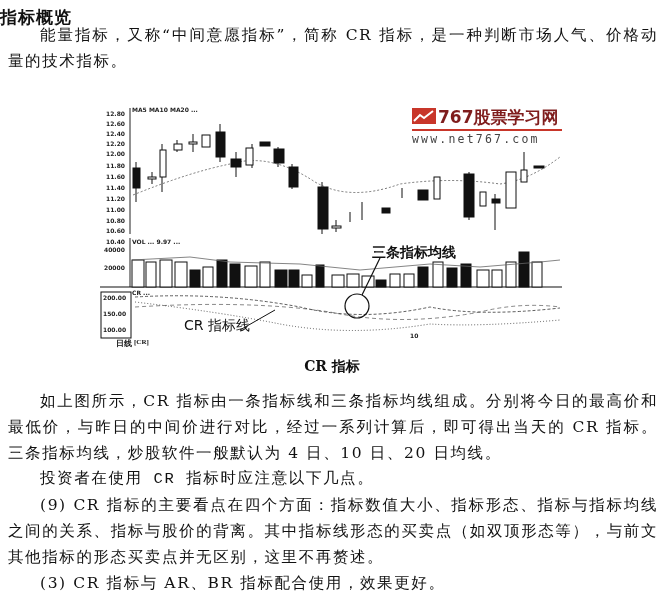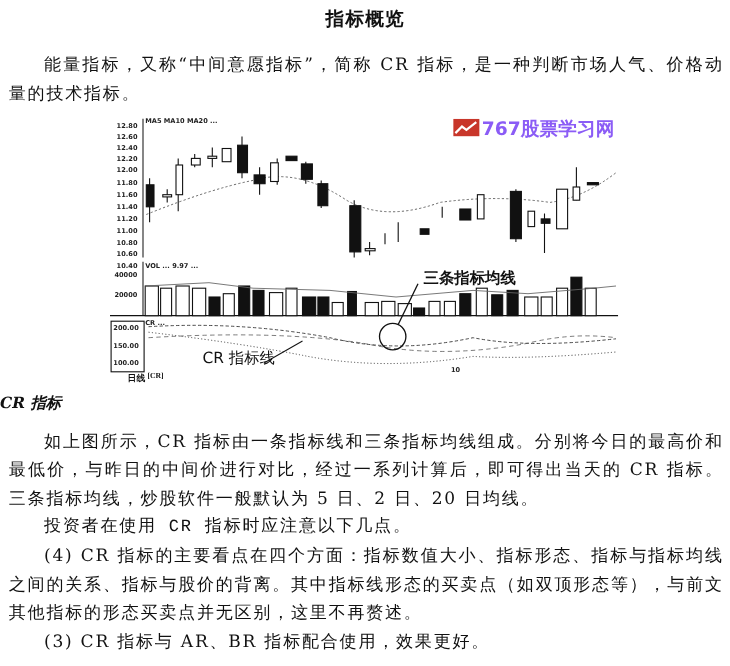--- a/index.html
+++ b/index.html
@@ -1,39 +1,39 @@
 <!DOCTYPE html>
 <html><head>
 <meta charset="utf-8">
 <style>
   html, body { margin: 0; padding: 0; background: #ffffff; }
   body { width: 664px; height: 605px; position: relative; overflow: hidden;
          font-family: "DejaVu Serif", "Liberation Serif", serif; color: #111; }
-  .title { position: absolute; left: 0; width: 664px; top: 6px; text-align: center;
+  .title { position: absolute; left: 0; width: 664px; top: 6px; text-align: left;
            font-family: "DejaVu Sans", sans-serif; font-weight: bold; font-size: 17px; letter-spacing: 1px; }
   .para { position: absolute; left: 8px; width: 650px; font-size: 15.5px; line-height: 26px;
           letter-spacing: 1.6px; text-align: justify; margin: 0; }
   .indent { text-indent: 32px; }
   .chart { position: absolute; left: 100px; top: 102px; width: 462px; height: 244px; }
-  .caption { position: absolute; left: 0; width: 664px; top: 358px; text-align: left;
-             font-weight: bold; font-size: 14px; font-family: "DejaVu Serif", serif; font-style: italic; }
+  .caption { position: absolute; left: 0; width: 664px; top: 358px; text-align: center;
+             font-weight: bold; font-size: 14px; font-family: "DejaVu Serif", serif; }
   .logo { position: absolute; left: 412px; top: 106px; width: 150px; }
   .logo-top { display: flex; align-items: center; }
-  .logo-text { color: #8b5cf6; font-weight: bold; font-size: 17px; font-family: "DejaVu Sans", sans-serif; margin-left: 2px; }
+  .logo-text { color: #7f1d1d; font-weight: bold; font-size: 17px; font-family: "DejaVu Sans", sans-serif; margin-left: 2px; }
   .logo-url { font-family: "DejaVu Sans Mono", monospace; font-size: 11.5px; color: #444; letter-spacing: 2.2px;
               border-top: 2px solid #c8362a; padding-top: 1px; }
   .ann { position: absolute; font-family: "DejaVu Sans", sans-serif; font-weight: bold; font-size: 14px; }
   .axis-lbl { font-family: "DejaVu Sans", sans-serif; font-size: 6px; font-weight: bold; fill: #222; }
 </style>
 </head>
 <body>
 
 <div class="title">指标概览</div>
 
-<p class="para indent" style="top:46px;">能量指标，又称“中间意愿指标”，简称 CR 指标，是一种判断市场人气、价格动量的技术指标。</p>
+<p class="para indent" style="top:22px;">能量指标，又称“中间意愿指标”，简称 CR 指标，是一种判断市场人气、价格动量的技术指标。</p>
 
 <div class="chart">
   <svg width="462" height="244" viewBox="0 0 462 244" xmlns="http://www.w3.org/2000/svg">
 
     <line x1="30" y1="6" x2="30" y2="132" stroke="#222" stroke-width="1"></line>
     <g>
       <text class="axis-lbl" x="6" y="14">12.80</text>
       <text class="axis-lbl" x="6" y="24">12.60</text>
       <text class="axis-lbl" x="6" y="34">12.40</text>
       <text class="axis-lbl" x="6" y="44">12.20</text>
@@ -139,36 +139,37 @@
     <text class="axis-lbl" x="3" y="230">100.00</text>
     <text class="axis-lbl" x="32" y="193">CR ...</text>
     <path d="M35 195 Q 120 190 200 205 Q 260 220 330 205 Q 380 215 460 206" fill="none" stroke="#333" stroke-width="0.8" stroke-dasharray="3,2"></path>
     <path d="M35 200 Q 120 210 180 222 Q 250 235 330 222 Q 380 225 460 218" fill="none" stroke="#333" stroke-width="0.8" stroke-dasharray="1,2"></path>
     <path d="M35 205 Q 150 198 230 210 Q 300 225 380 210 Q 420 200 460 205" fill="none" stroke="#555" stroke-width="0.7" stroke-dasharray="4,3"></path>
     <circle cx="257" cy="204" r="12" fill="none" stroke="#111" stroke-width="1.2"></circle>
     <line x1="262" y1="193" x2="280" y2="156" stroke="#111" stroke-width="1.2"></line>
     <line x1="140" y1="228" x2="175" y2="208" stroke="#111" stroke-width="1"></line>
     <text class="axis-lbl" x="310" y="236">10</text>
   </svg>
-  <span class="ann" style="left:285px; top:142px;">三条指标均线</span>
+  <span class="ann" style="left:272px; top:142px;">三条指标均线</span>
   <span class="ann" style="left:84px; top:215px; font-weight:normal; font-size:14px;">CR 指标线</span>
   <span class="ann" style="left:16px; top:236px; font-size:8px;">日线</span>
   <span class="ann" style="left:34px; top:236px; font-size:7px;font-family:Liberation Serif, serif;">[CR]</span>
 </div>
 
 <div class="logo">
   <div class="logo-top">
     <span>
       <svg width="24" height="16" viewBox="0 0 24 16">
           <rect x="0" y="0" width="24" height="16" fill="#c8362a"></rect>
           <polyline points="2,13 8,7 12,10 21,3" fill="none" stroke="#fff" stroke-width="2"></polyline>
         </svg>
     </span>
     <span class="logo-text">767股票学习网</span>
   </div>
+  <div class="logo-url">www.net767.com</div>
 </div>
 
 <div class="caption">CR 指标</div>
 
-<p class="para indent" style="top:388px;">如上图所示，CR 指标由一条指标线和三条指标均线组成。分别将今日的最高价和最低价，与昨日的中间价进行对比，经过一系列计算后，即可得出当天的 CR 指标。三条指标均线，炒股软件一般默认为 5 日、2 日、20 日均线。</p>
+<p class="para indent" style="top:388px;">如上图所示，CR 指标由一条指标线和三条指标均线组成。分别将今日的最高价和最低价，与昨日的中间价进行对比，经过一系列计算后，即可得出当天的 CR 指标。三条指标均线，炒股软件一般默认为 4 日、10 日、20 日均线。</p>
 <p class="para indent" style="top:466px;font-family:Liberation Mono, monospace;">投资者在使用 CR 指标时应注意以下几点。</p>
-<p class="para indent" style="top:492px;">(4) CR 指标的主要看点在四个方面：指标数值大小、指标形态、指标与指标均线之间的关系、指标与股价的背离。其中指标线形态的买卖点（如双顶形态等），与前文其他指标的形态买卖点并无区别，这里不再赘述。</p>
+<p class="para indent" style="top:492px;">(9) CR 指标的主要看点在四个方面：指标数值大小、指标形态、指标与指标均线之间的关系、指标与股价的背离。其中指标线形态的买卖点（如双顶形态等），与前文其他指标的形态买卖点并无区别，这里不再赘述。</p>
 <p class="para indent" style="top:570px;">(3) CR 指标与 AR、BR 指标配合使用，效果更好。</p>
 
 </body></html>

